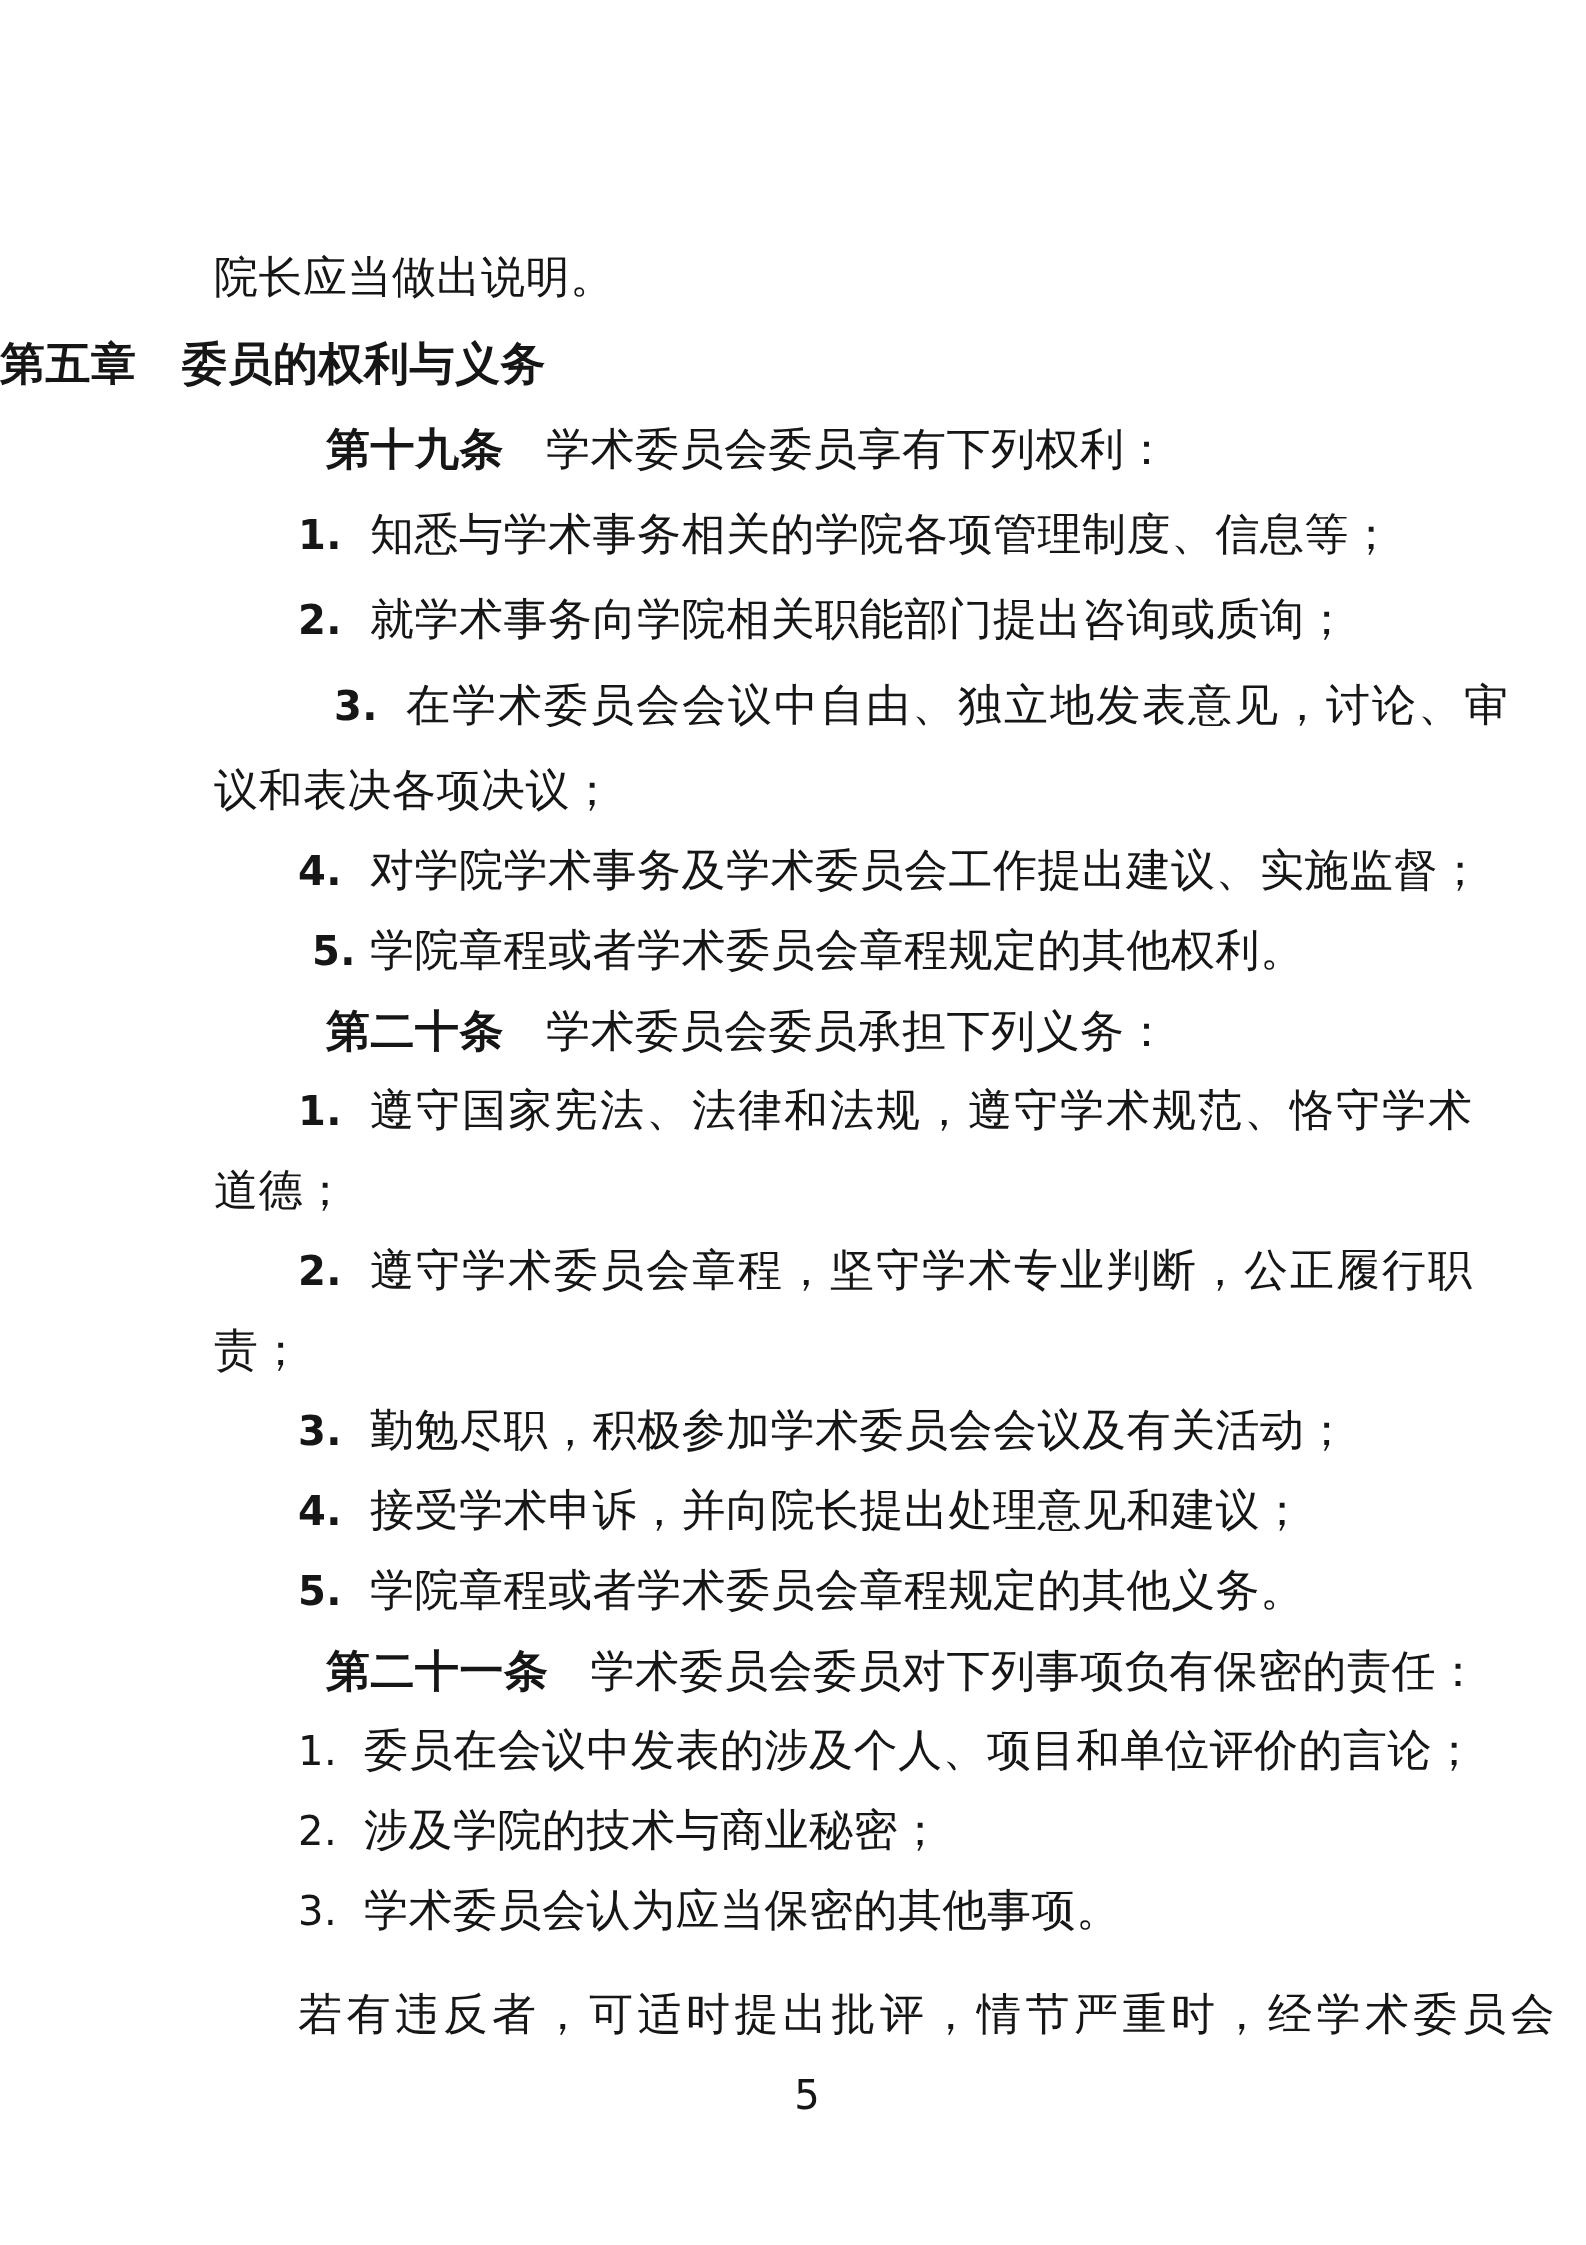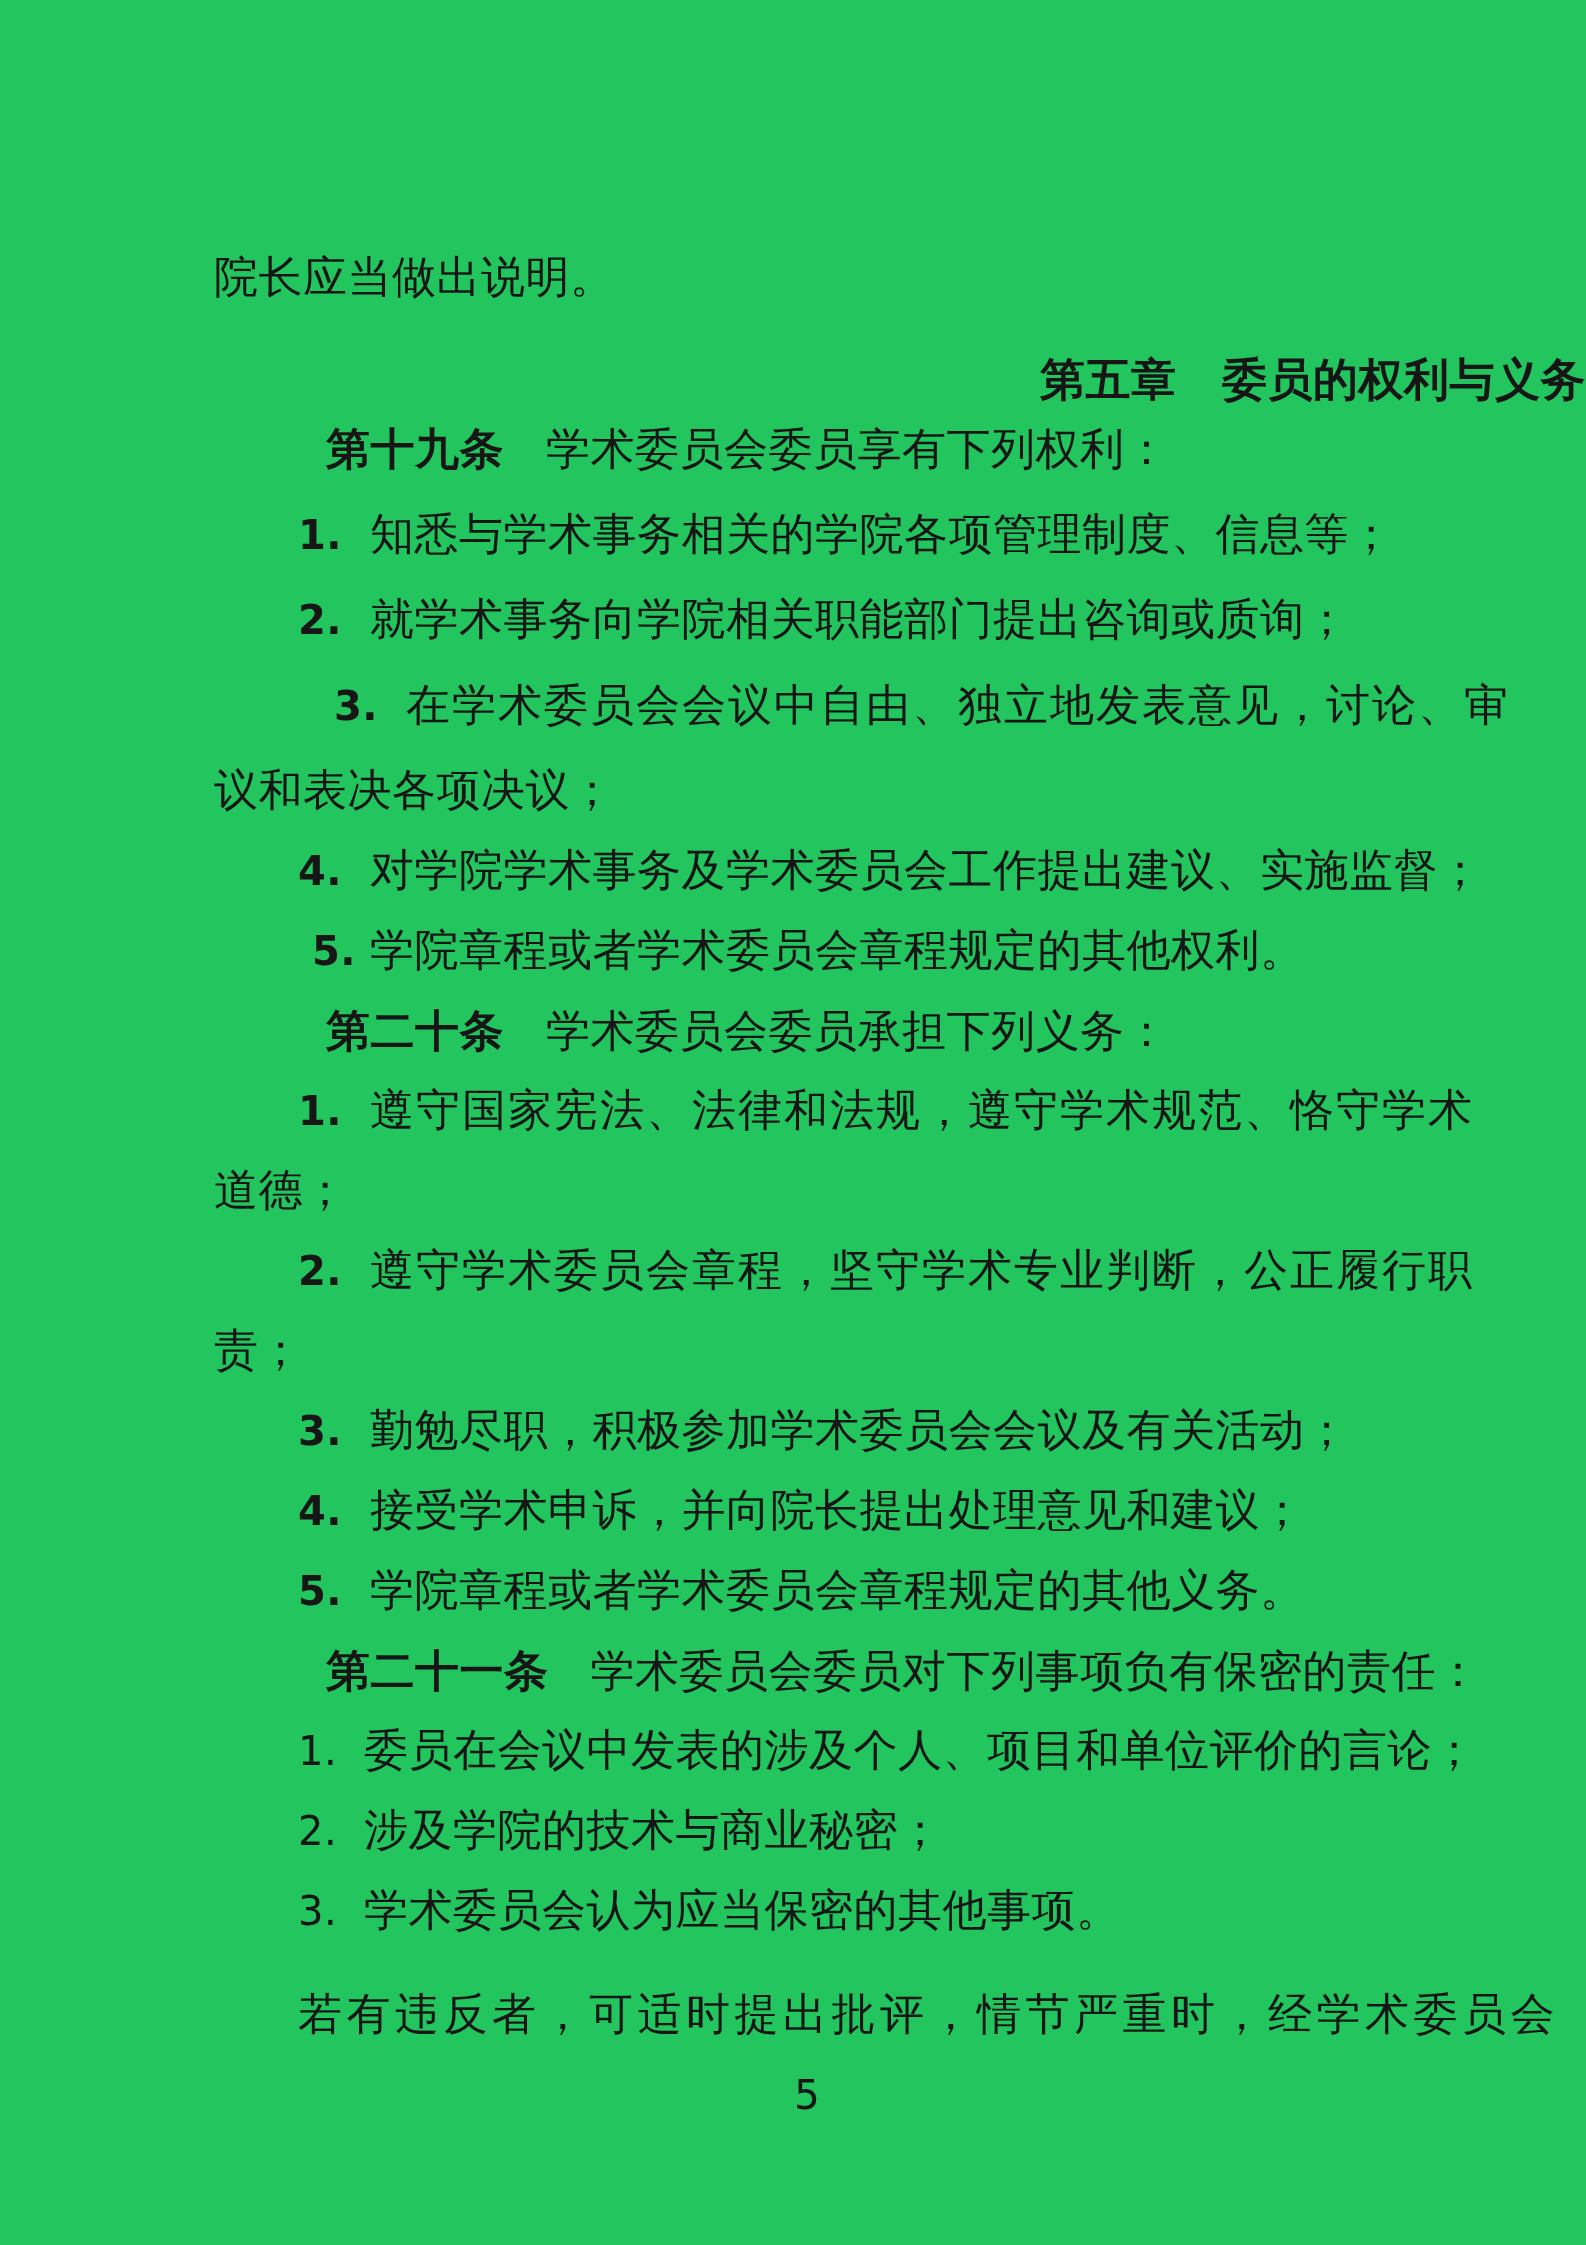--- a/index.html
+++ b/index.html
@@ -1,40 +1,39 @@
 <!DOCTYPE html>
 <html><head>
 <meta charset="utf-8">
 <style>
   html,body { margin:0; padding:0; background:#e8e8e8; }
   .page {
     position:relative;
     width:1586px; height:2245px;
-    background:#22c55e;
+    background:#ffffff;
     color:#161616;
     font-family:"Liberation Serif","DejaVu Serif",serif;
     overflow:hidden;
     margin:0 auto;
   }
   .line {
     position:absolute;
     font-size:44px;
     line-height:50px;
     white-space:nowrap;
     letter-spacing:0.5px;
   }
   .l-margin { left:214px; }
   .l-indent { left:298px; }
   .heading {
     left:0; width:1586px;
-    text-align:right;
+    text-align:left;
     font-family:"Liberation Sans","DejaVu Sans",sans-serif;
     font-weight:700;
     font-size:45px;
-    margin-top:16px;
   }
   .article-label {
     font-family:"Liberation Sans","DejaVu Sans",sans-serif;
     font-weight:700;
     margin-right:42px;
     margin-left:28px;
   }
   .num {
     display:inline-block;
     font-family:"DejaVu Sans","Liberation Sans",sans-serif;

